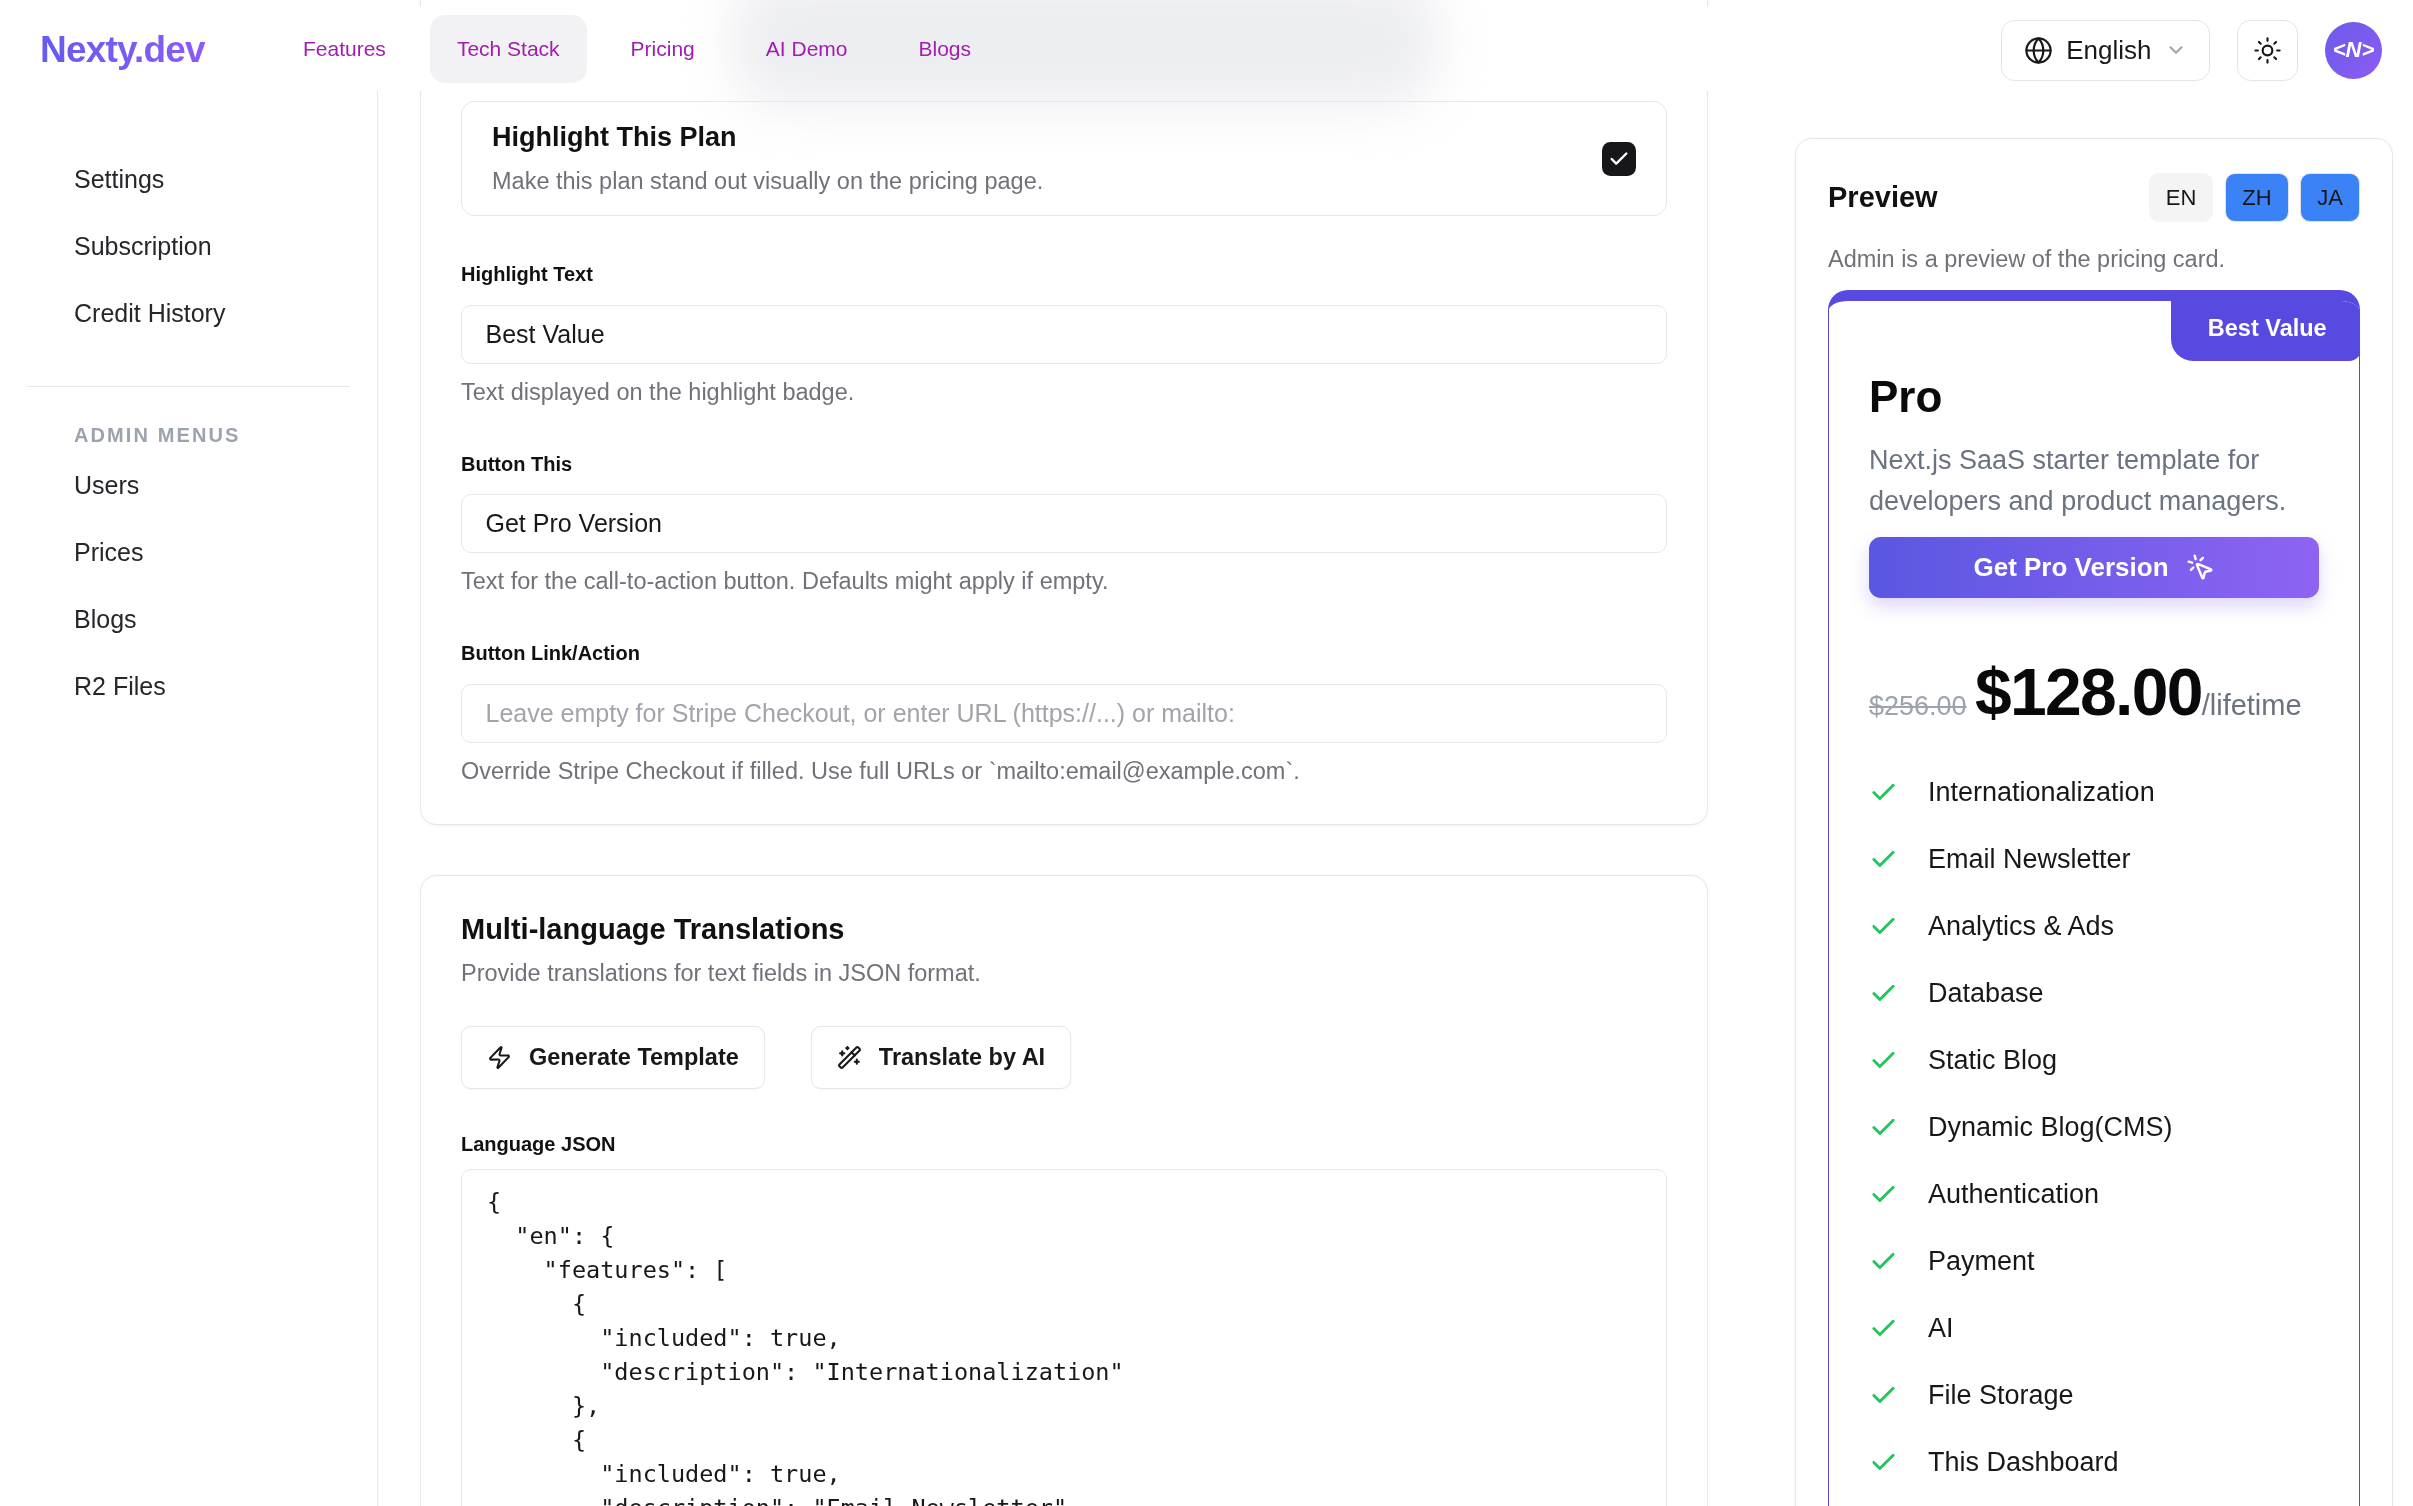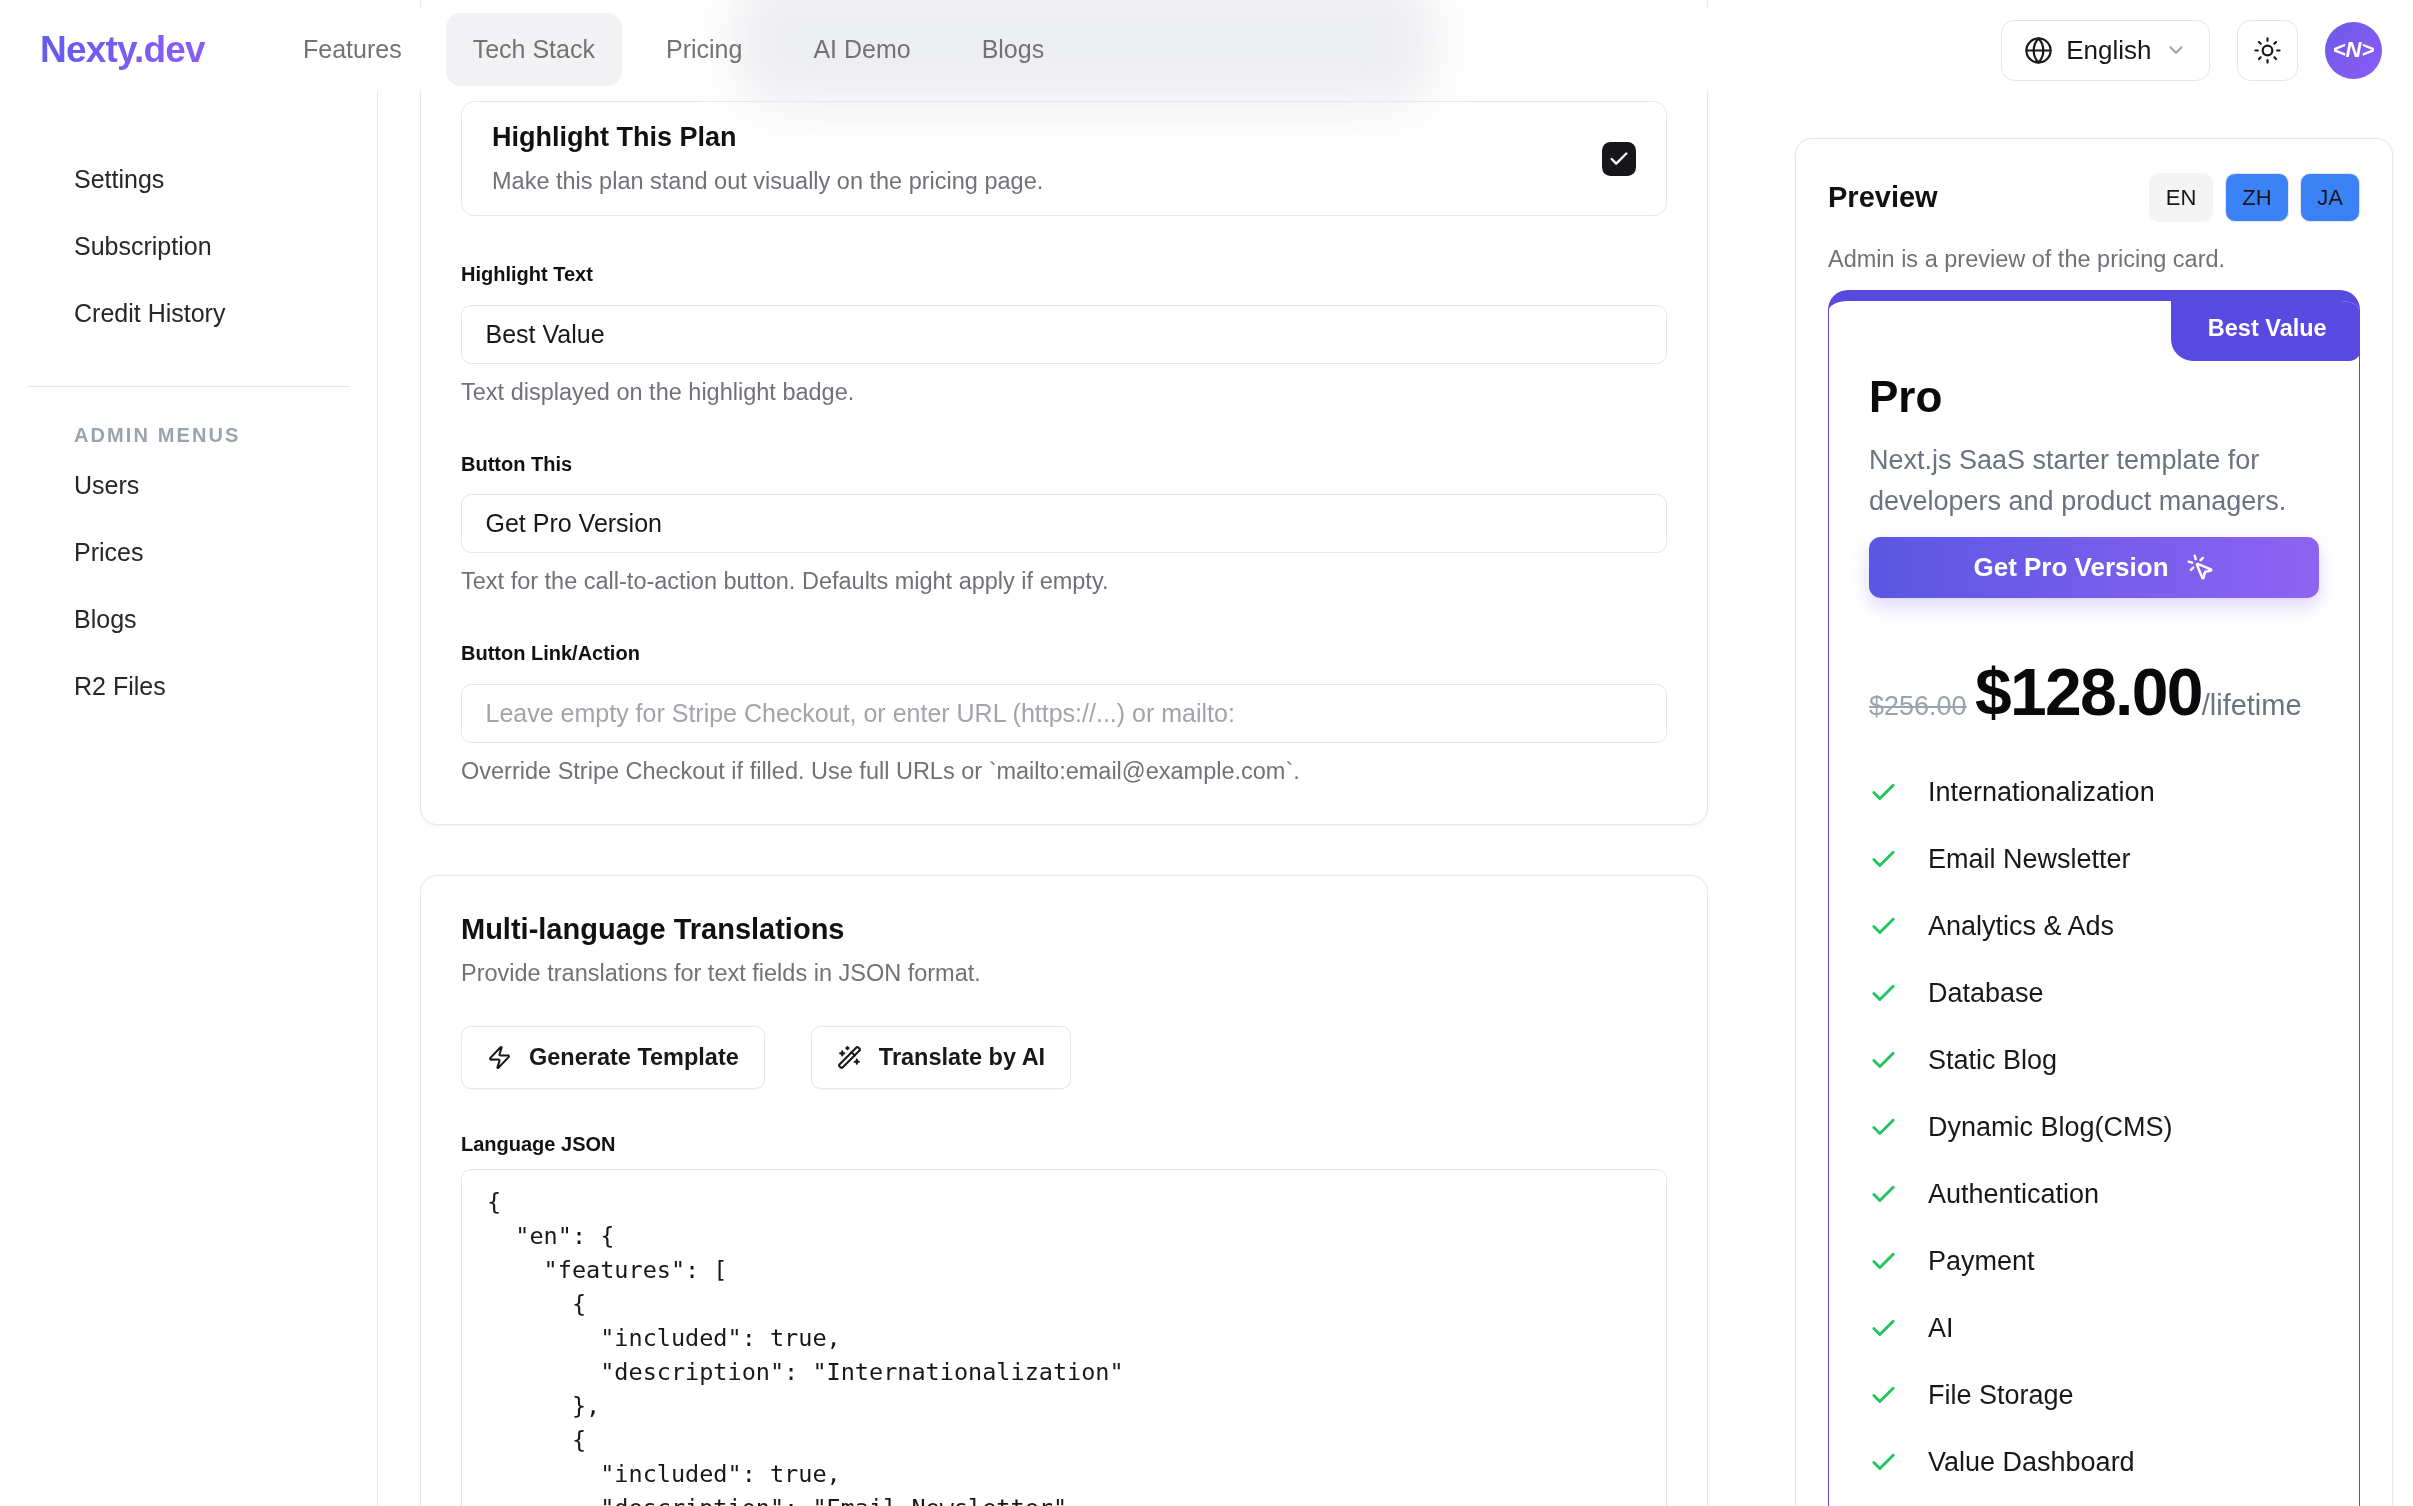--- a/index.html
+++ b/index.html
@@ -7,21 +7,21 @@
          font-family:"Liberation Sans",sans-serif;color:#18181b;}
   
   .topnav{position:absolute;left:0;top:7px;width:2413px;height:84px;background:#fff;z-index:20;}
   .smudge{position:absolute;left:732px;top:-34px;width:706px;height:135px;background:#e9eaee;
           opacity:.8;filter:blur(25px);border-radius:50px;z-index:1;}
   .logo{position:absolute;left:40px;top:22px;font-size:37px;font-weight:bold;letter-spacing:-0.8px;
         background:linear-gradient(90deg,#655bf0,#8b5cf6);-webkit-background-clip:text;
         background-clip:text;color:transparent;z-index:3;cursor:pointer;}
   .navlinks{position:absolute;left:303px;top:0;height:84px;display:flex;align-items:center;
             gap:71px;z-index:3;}
-  .navlink{font-size:25px;color:#737373;cursor:pointer;white-space:nowrap;}
+  .navlink{font-size:21px;color:#a21caf;cursor:pointer;white-space:nowrap;}
   .navlink.pill{background:#f2f2f4;border-radius:15px;padding:22px 27px;margin:-22px -27px;}
   .nav-right{position:absolute;right:31px;top:12.6px;display:flex;align-items:center;gap:27px;z-index:3;}
   .lang-btn{display:flex;align-items:center;gap:13.5px;height:59px;padding:0 22px;border:0.8px solid #e4e4e7;
             border-radius:13.5px;background:#fff;font-size:26px;color:#18181b;cursor:pointer;}
   .icon-btn{width:59px;height:59px;border:0.8px solid #e4e4e7;border-radius:13.5px;background:#fff;
             display:flex;align-items:center;justify-content:center;cursor:pointer;}
   .avatar{width:57px;height:57px;border-radius:50%;background:linear-gradient(135deg,#6d5ae8,#8b5cf6);
           display:flex;align-items:center;justify-content:center;color:#fff;font-size:22px;
           font-weight:bold;font-style:italic;cursor:pointer;}
   
@@ -324,21 +324,21 @@
               </svg>
             </span>
             <span class="feat-text">File Storage</span>
           </div>
         <div class="feat">
             <span>
               <svg width="29" height="29" viewBox="0 0 24 24" fill="none" stroke="#22c55e" stroke-width="2.4" stroke-linecap="round" stroke-linejoin="round">
                 <path d="M20 6 9 17l-5-5"></path>
               </svg>
             </span>
-            <span class="feat-text">Value Dashboard</span>
+            <span class="feat-text">This Dashboard</span>
           </div>
 
       </div>
     </div>
   </div>
 
 </div>
 
 
 </body></html>

